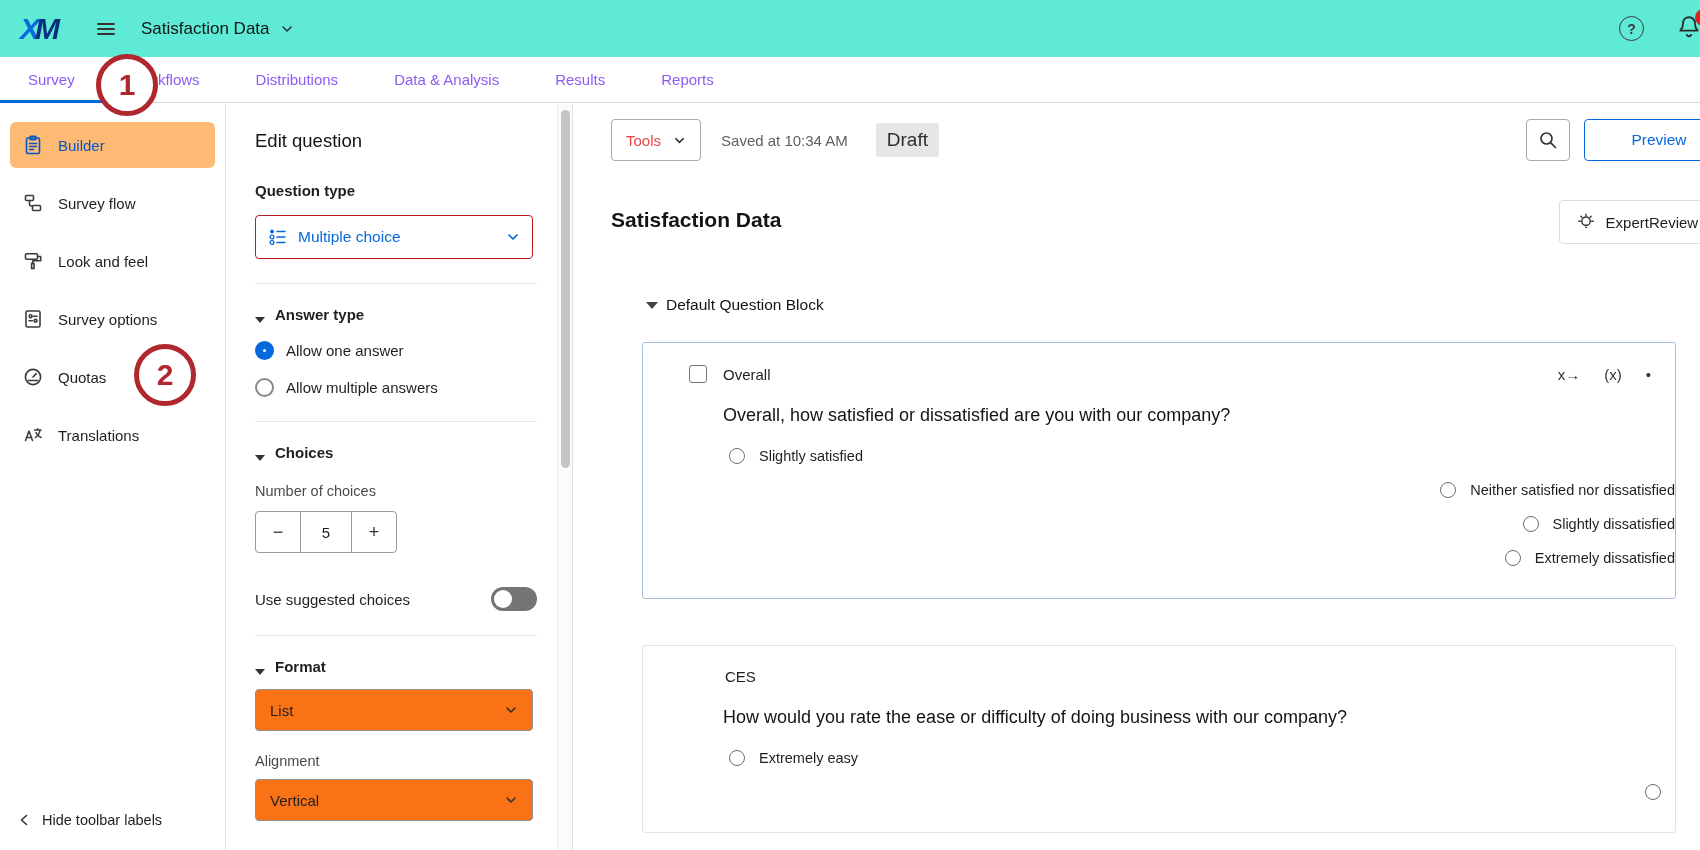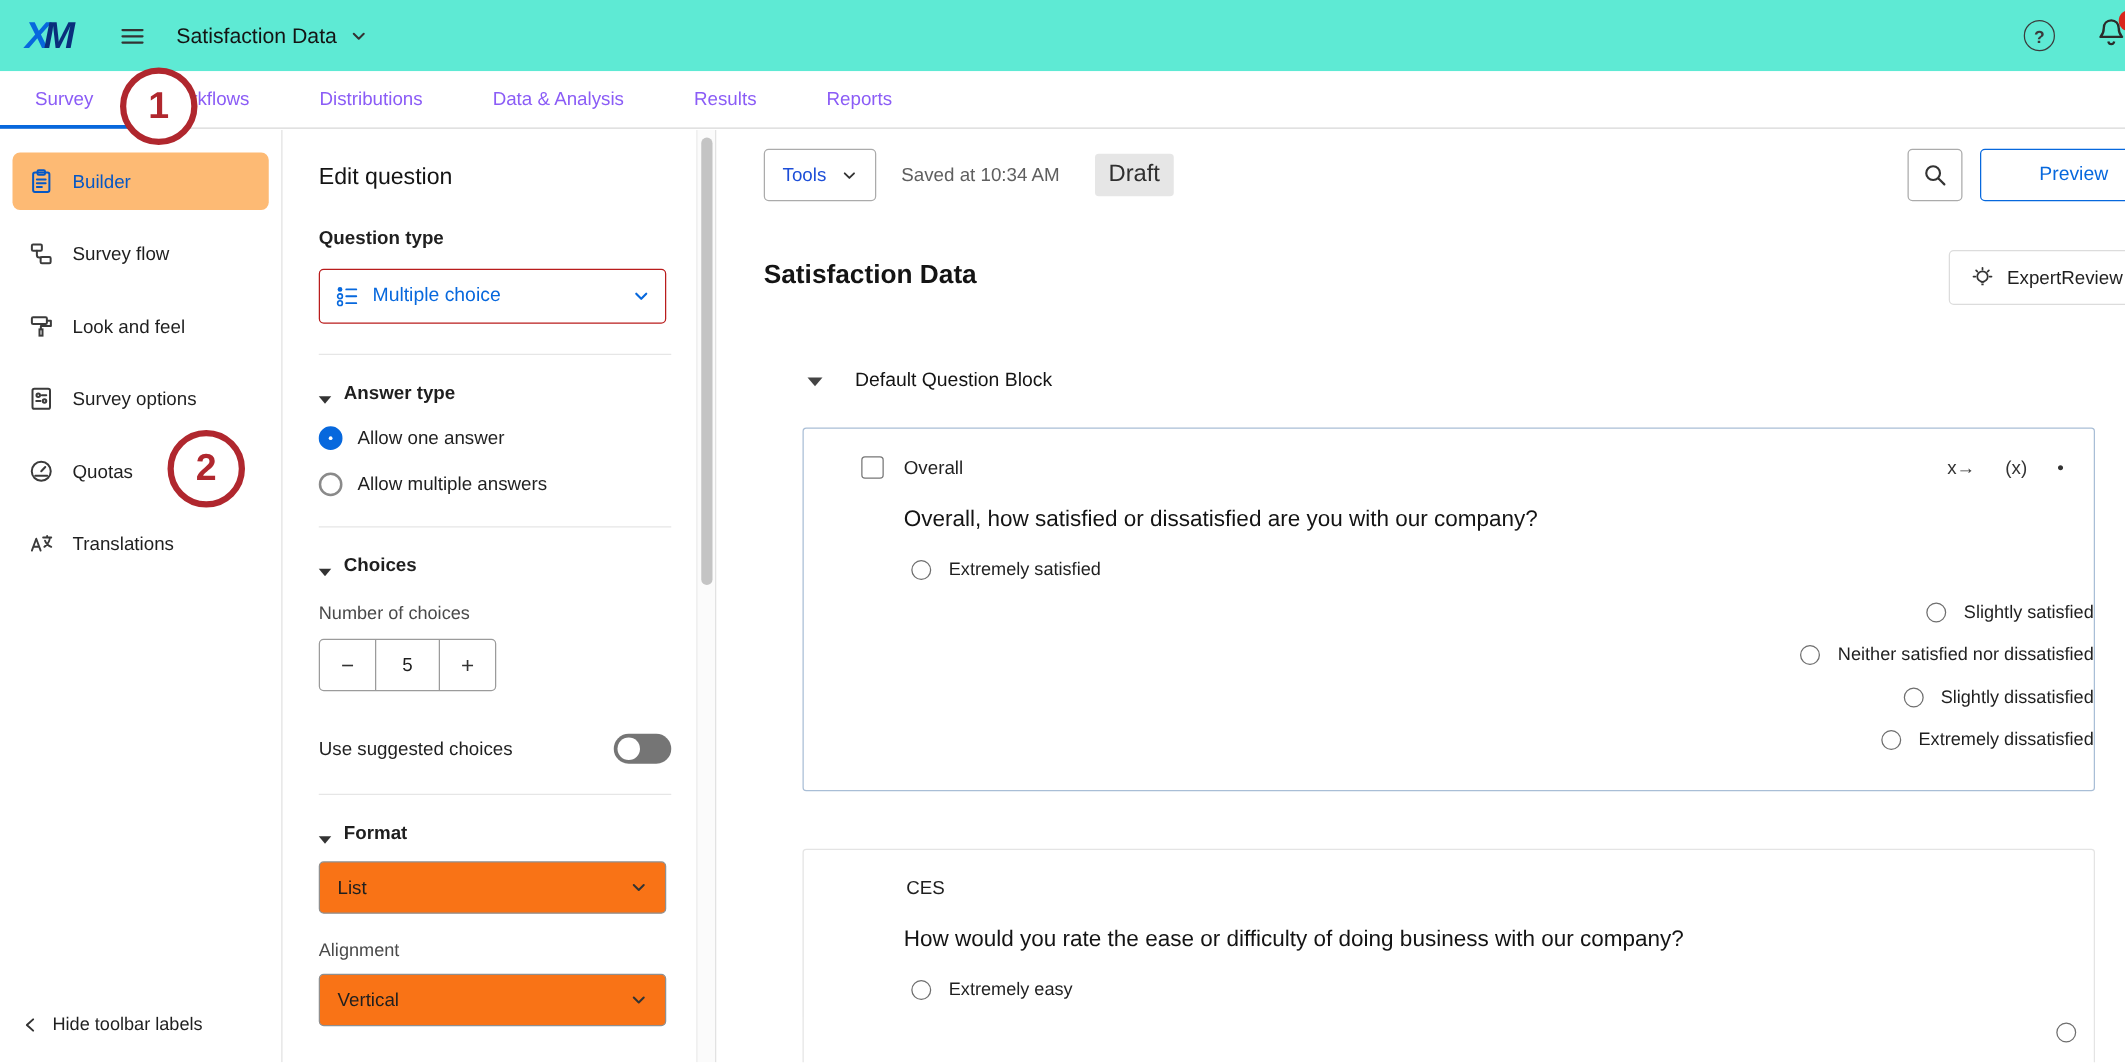--- a/index.html
+++ b/index.html
@@ -55,29 +55,29 @@
   .toggle::after { content:""; position:absolute; left:3px; top:3px; width:18px; height:18px; border-radius:50%; background:#fff; }
   .select { margin-top:14px; width:278px; height:42px; border:1px solid #8f8f8f; border-radius:4px; display:flex; align-items:center; padding:0 14px; font-size:15px; color:#1f1f1f; cursor:pointer; background:#f97316; }
 
   
   .scrollbar { position:absolute; top:104px; left:557px; width:16px; bottom:0; background:#fbfbfb; border-left:1px solid #ececec; border-right:1px solid #e2e2e2; }
   .scroll-thumb { position:absolute; top:6px; left:3px; width:9px; height:358px; border-radius:5px; background:#c4c4c4; cursor:pointer; }
 
   
   .main { position:absolute; top:104px; left:574px; right:0; bottom:0; background:#fff; }
   .main-toolbar { display:flex; align-items:center; margin:14px 0 0 37px; height:44px; }
-  .tools-btn { height:42px; border:1px solid #ababab; border-radius:4px; background:#fff; display:flex; align-items:center; gap:12px; padding:0 14px; font-size:15px; color:#1d4ed8; cursor:pointer; }
+  .tools-btn { height:42px; border:1px solid #ababab; border-radius:4px; background:#fff; display:flex; align-items:center; gap:12px; padding:0 14px; font-size:15px; color:#ef4444; cursor:pointer; }
   .saved-text { margin-left:20px; color:#5f5f5f; font-size:15px; }
   .draft-badge { margin-left:28px; background:#E6E6E6; color:#2f2f2f; font-size:19px; padding:6px 11px; border-radius:3px; }
   .toolbar-right { margin-left:auto; display:flex; align-items:center; gap:14px; margin-right:-34px; }
   .search-btn { width:44px; height:42px; border:1px solid #ababab; border-radius:4px; background:#fff; display:flex; align-items:center; justify-content:center; cursor:pointer; }
   .preview-btn { height:42px; min-width:150px; border:1px solid #0768DD; border-radius:4px; background:#fff; color:#0768DD; font-size:15.5px; font-weight:500; display:flex; align-items:center; justify-content:center; padding:0 24px; cursor:pointer; }
   .canvas-title { margin:46px 0 0 37px; font-size:21px; font-weight:600; color:#141414; }
   .expert-review { position:absolute; top:96px; right:-56px; height:44px; background:#fff; border:1px solid #dcdcdc; border-radius:4px; display:flex; align-items:center; gap:10px; padding:0 16px; font-size:15px; color:#1f1f1f; cursor:pointer; white-space:nowrap; }
-  .block-header { margin:64px 0 0 72px; display:flex; align-items:center; gap:26px; font-size:15.5px; color:#141414; cursor:pointer; }
+  .block-header { margin:64px 0 0 72px; display:flex; align-items:center; gap:8px; font-size:15.5px; color:#141414; cursor:pointer; }
   .block-caret { width:0; height:0; border-left:6px solid transparent; border-right:6px solid transparent; border-top:7px solid #444; }
   .qcard { margin:28px 0 0 68px; width:1034px; background:#fff; border:1px solid #A9BED6; border-radius:3px; position:relative;padding-left:16px; }
   .qcard.light { border-color:#e4e4e4; margin-top:46px; }
   .qcard-head { display:flex; align-items:center; gap:16px; padding:22px 18px 0 30px; font-size:15px; }
   .qcard-head.noselect { padding-left:66px; }
   .checkbox { width:18px; height:18px; border:1.5px solid #767676; border-radius:3px; background:#fff; cursor:pointer; flex:0 0 auto; }
   .qcard-icons { margin-left:auto; display:flex; align-items:center; gap:24px; font-size:15px; color:#333; padding-right:6px; }
   .qcard-icons span { cursor:pointer; }
   .qtext { margin:22px 0 0 64px; font-size:18px; color:#141414; }
   .qchoices { margin:22px 0 0 70px; padding-bottom:32px; }
@@ -326,24 +326,20 @@
         <div class="qcard-icons">
           <span>x→</span>
           <span>(x)</span>
           <span>•</span>
         </div>
       </div>
       <div class="qtext">Overall, how satisfied or dissatisfied are you with our company?</div>
       <div class="qchoices">
         <div class="qchoice">
             <span class="qradio"></span>
-            <span>Extremely satisfied</span>
-          </div>
-        <div class="qchoice">
-            <span class="qradio"></span>
             <span>Slightly satisfied</span>
           </div>
         <div class="qchoice">
             <span class="qradio"></span>
             <span>Neither satisfied nor dissatisfied</span>
           </div>
         <div class="qchoice">
             <span class="qradio"></span>
             <span>Slightly dissatisfied</span>
           </div>

